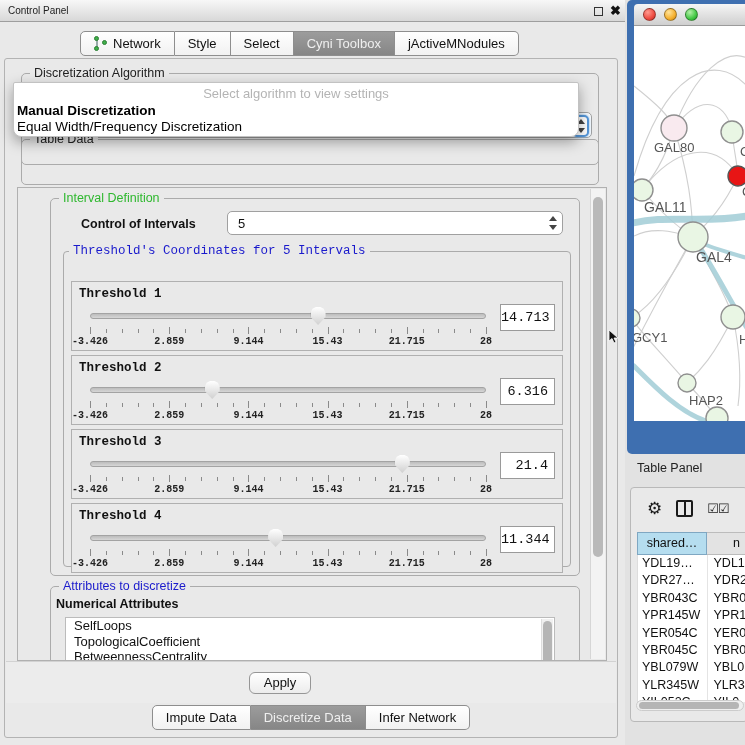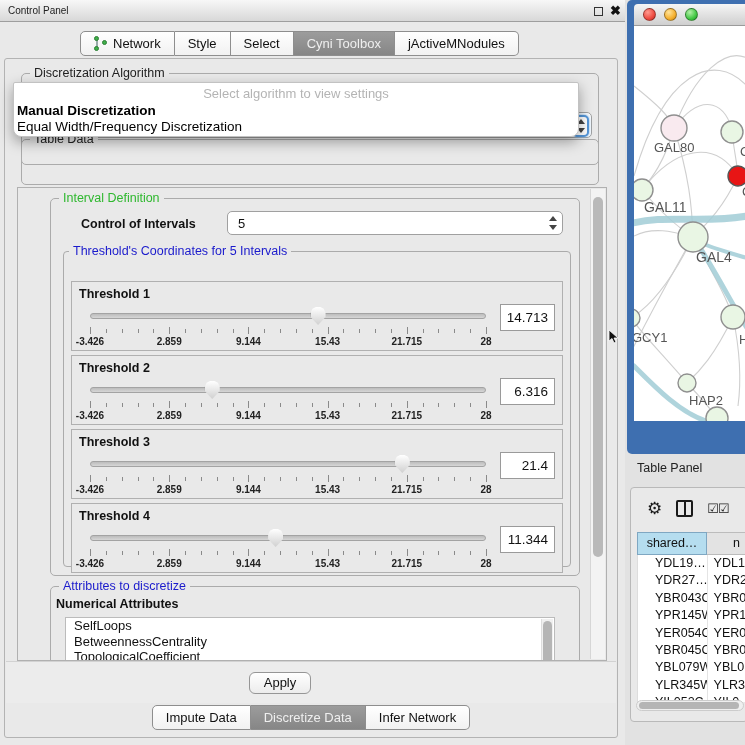--- a/index.html
+++ b/index.html
@@ -71,21 +71,21 @@
   .scrollpane{position:absolute;left:12px;top:128px;width:590px;height:474px;
     border:1px solid #b0b0b0;background:#e9e9e9;overflow:hidden;}
   .vscroll{position:absolute;right:1px;top:1px;bottom:1px;width:15px;background:#f3f3f3;border-left:1px solid #d6d6d6;}
   .vscroll .thumbv{position:absolute;left:2px;top:8px;width:10px;height:360px;background:#b9b9b9;border-radius:6px;}
 
   .interval-group{left:32px;top:10px;width:530px;height:378px;}
   .interval-group>.glabel{color:var(--green-label);}
   .noi-label{position:absolute;left:30px;top:18px;font-size:12.5px;font-weight:bold;color:#111;}
   .noi-combo{left:176px;top:12px;width:336px;height:24px;}
 
-  .thr-group{position:absolute;left:12px;top:52px;right:8px;bottom:8px;border:1px solid #ababab;border-radius:4px;}
+  .thr-group{position:absolute;left:12px;top:52px;right:8px;bottom:8px;border:1px solid #ababab;border-radius:4px;font-family:Liberation Mono, monospace;}
   .thr-group>.glabel{position:absolute;top:-8px;left:5px;background:#e9e9e9;padding:0 4px;
     font-size:12.5px;color:var(--blue-label);}
   .tbox{position:absolute;left:7px;right:7px;height:70px;border:1px solid #b0b0b0;background:#e9e9e9;margin-top:16px;}
   .tbox .tlabel{position:absolute;left:7px;top:5px;font-size:12.5px;font-weight:bold;color:#111;}
   .slider-wrap{position:absolute;left:18px;right:76px;top:24px;height:44px;}
   .track{position:absolute;left:0;right:0;top:7px;height:6px;border-radius:3px;
     background:linear-gradient(#bcbcbc,#d6d6d6);border:1px solid #a3a3a3;}
   .thumb{position:absolute;top:1px;width:15px;height:18px;margin-left:-8px;
     background:linear-gradient(#ffffff,#d0d0d0);
     clip-path:polygon(0% 32%,12% 10%,35% 0%,65% 0%,88% 10%,100% 32%,100% 55%,50% 100%,0% 55%);
@@ -136,21 +136,21 @@
   .splitcol-i::before{content:"";position:absolute;left:50%;top:0;bottom:0;width:2px;background:#1a1a1a;transform:translateX(-1px);}
   .checks-i{font-size:13px;color:#222;letter-spacing:-1px;}
   .tp-table{position:absolute;left:6px;top:44px;width:150px;}
   .tp-head{display:flex;height:23px;}
   .tp-head .c1{width:70px;background:var(--header-sel);border:1px solid #7fa7c2;
     font-size:12.5px;color:#111;text-align:center;line-height:21px;}
   .tp-head .c2{width:80px;background:#e3e3e3;border:1px solid #bcbcbc;border-left:none;
     font-size:12.5px;color:#111;padding-left:26px;line-height:21px;}
   .tp-body{background:#fff;height:147px;overflow:hidden;border-left:1px solid #ddd;}
   .trow{display:flex;height:17.4px;}
-  .trow .c1{width:70px;font-size:12.5px;color:#111;padding-left:17px;line-height:17.4px;
+  .trow .c1{width:70px;font-size:12.5px;color:#111;padding-left:4px;line-height:17.4px;
     border-right:1px solid #e4e4e4;white-space:nowrap;overflow:hidden;}
   .trow .c2{width:80px;font-size:12.5px;color:#111;padding-left:6px;line-height:17.4px;white-space:nowrap;overflow:hidden;}
   .tp-hscroll{position:absolute;left:5px;right:3px;top:212px;height:11px;background:#efefef;
     border:1px solid #ccc;border-radius:6px;}
   .tp-hscroll .thumbh{position:absolute;left:2px;top:1px;bottom:1px;width:94%;background:#b5b5b5;border-radius:5px;}
 
   .cursor{position:absolute;left:608px;top:329px;z-index:9;}
 </style>
 </head>
 <body>
@@ -404,22 +404,22 @@
             </div>
           </div>
         </div>
 
         <div class="group attr-group">
           <span class="glabel">Attributes to discretize</span>
           <span class="attr-list-label">Numerical Attributes</span>
           <div class="listbox">
             <div>
                 <div class="item">SelfLoops</div>
+                <div class="item">TopologicalCoefficient</div>
                 <div class="item">BetweennessCentrality</div>
-                <div class="item">TopologicalCoefficient</div>
               </div>
             <div class="list-vscroll">
                 <div class="thumbv"></div>
               </div>
           </div>
         </div>
 
         <div class="vscroll">
             <div class="thumbv"></div>
           </div>

